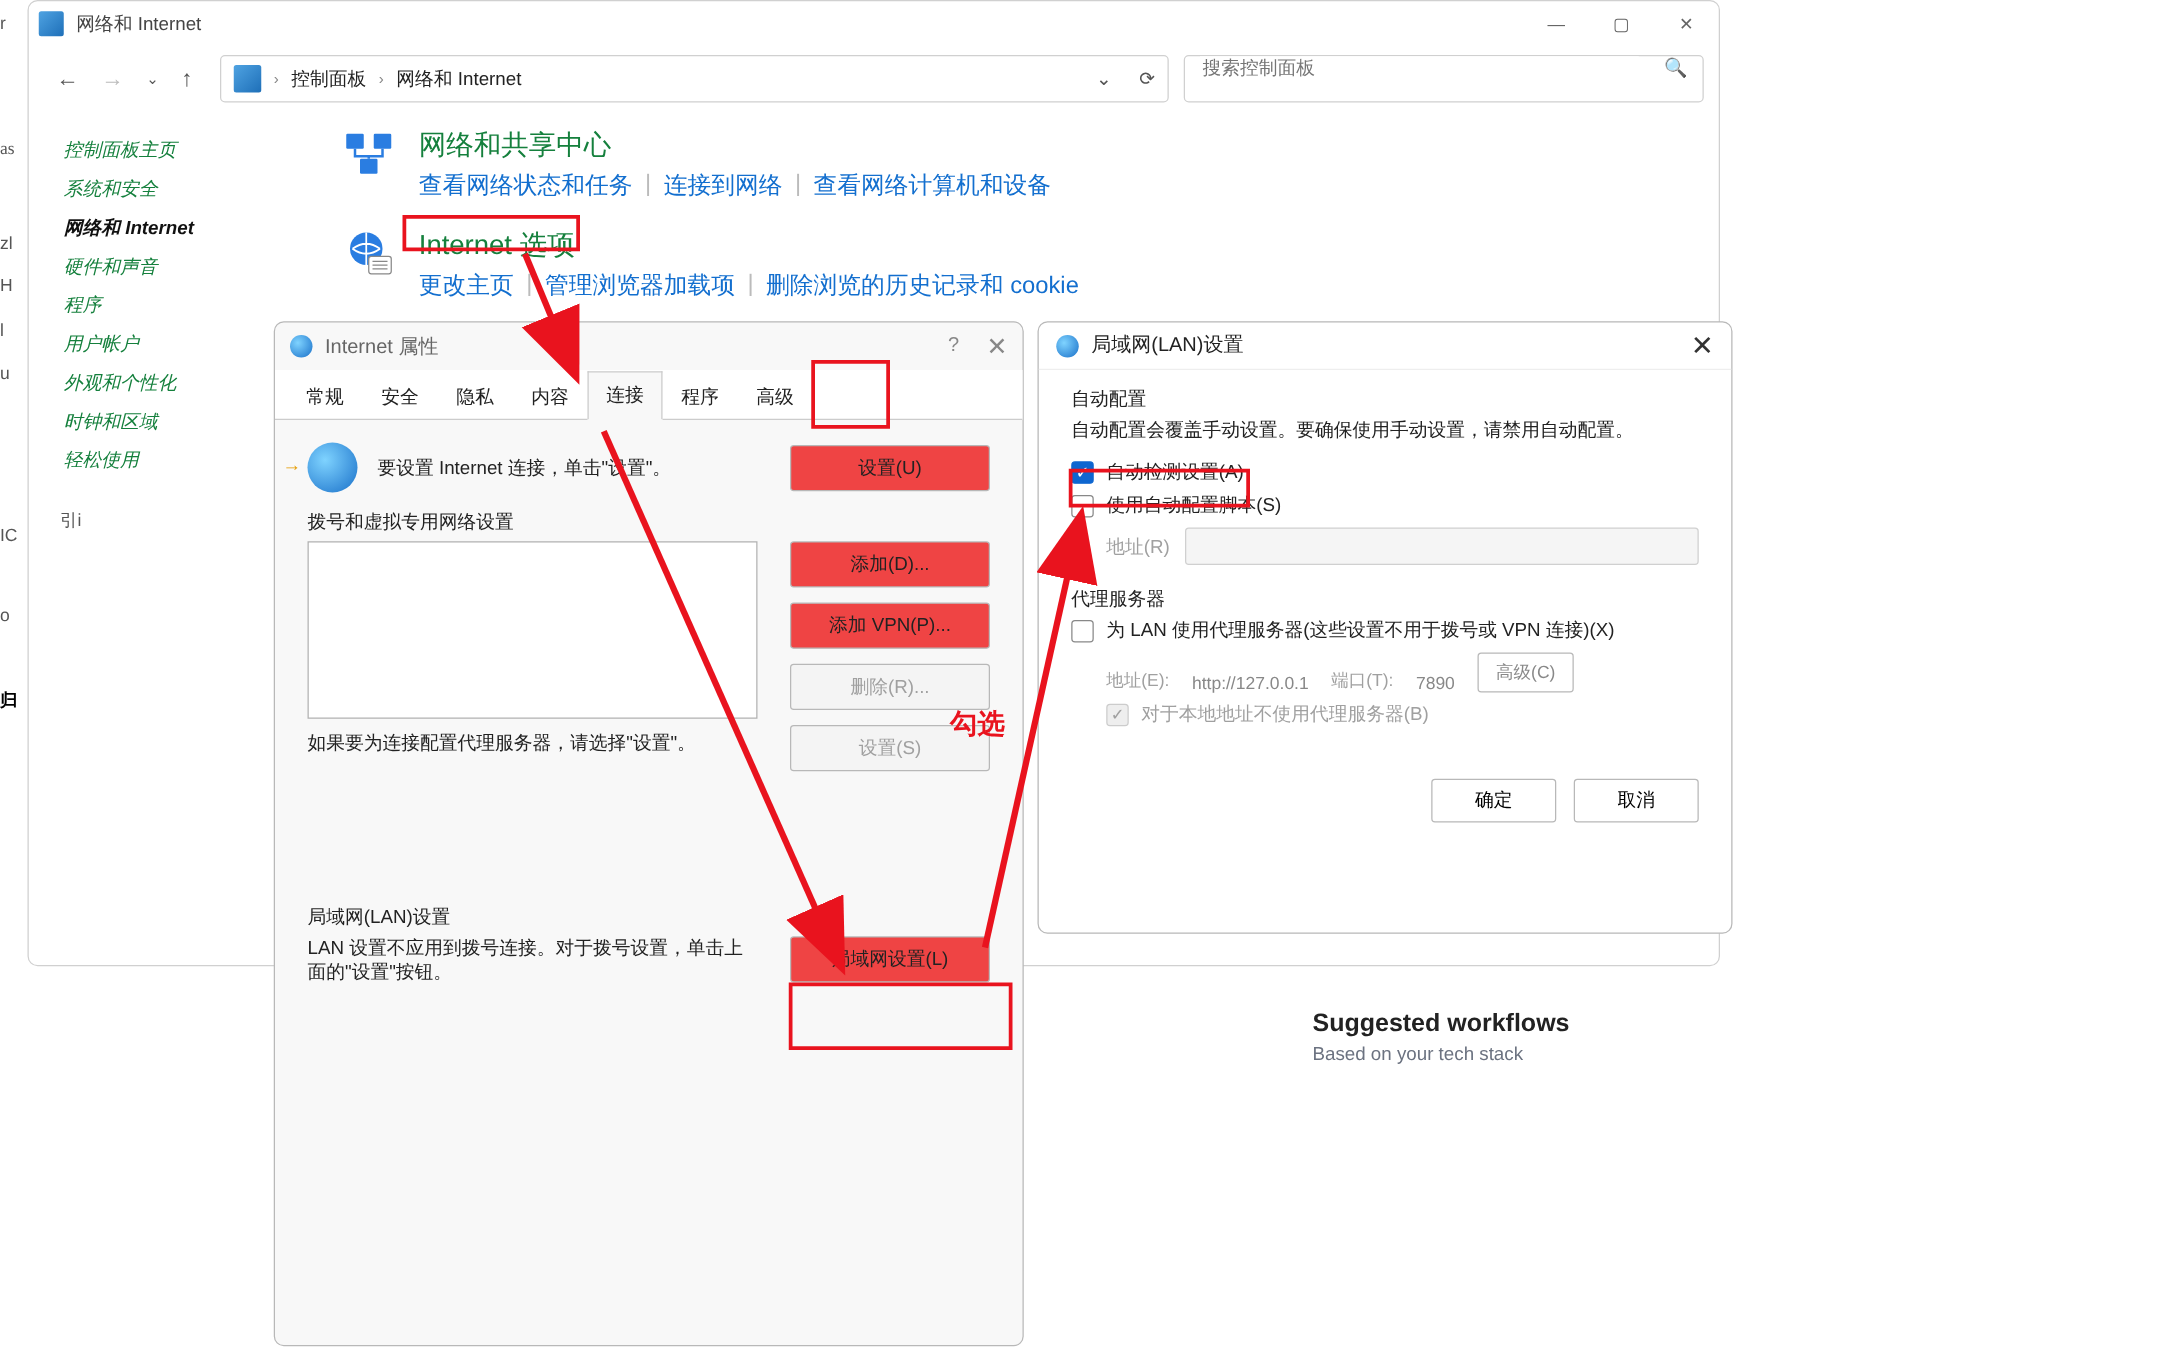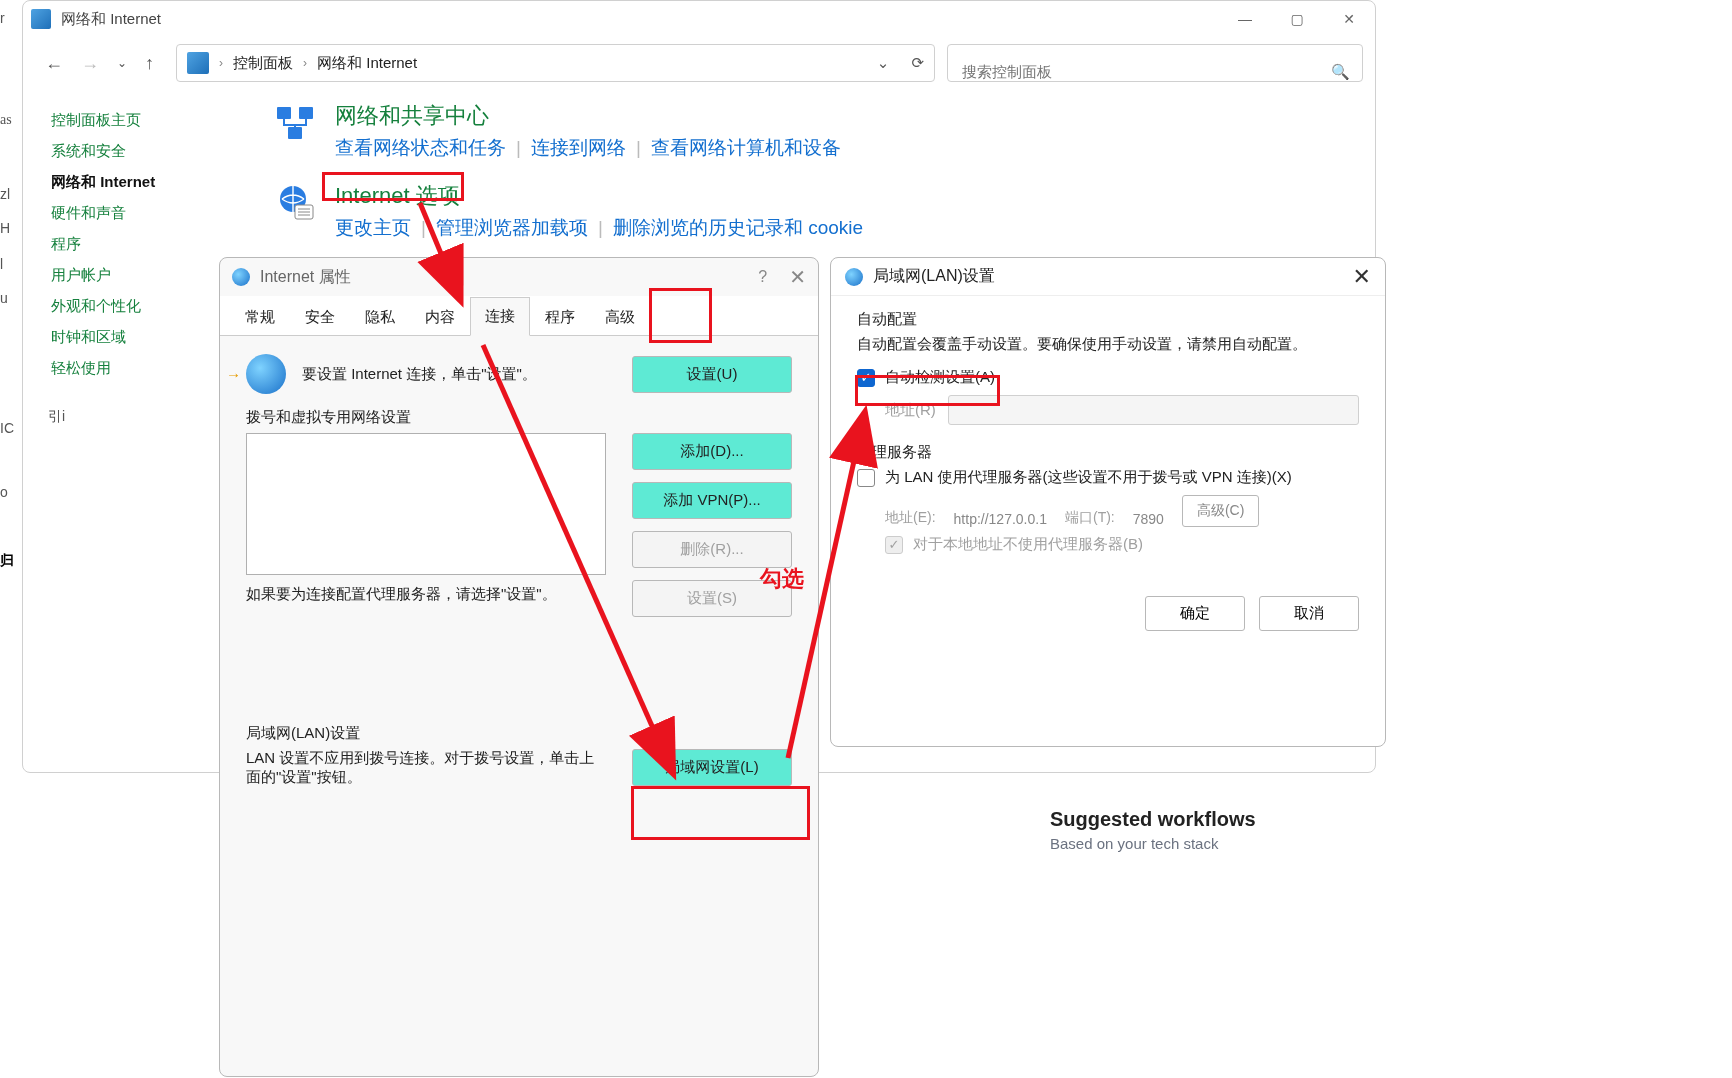--- a/index.html
+++ b/index.html
@@ -16,25 +16,25 @@
   .cp-winctl { margin-left: auto; display: flex; gap: 0; }
   .cp-winctl div { width: 52px; height: 36px; display: flex; align-items: center; justify-content: center; color: #666; font-size: 14px; }
 
   .cp-toolbar { display: flex; align-items: center; height: 52px; padding: 0 12px; gap: 12px; }
   .nav-arrows { display: flex; gap: 18px; align-items: center; padding: 0 10px; color: #555; font-size: 18px; }
   .addr-bar { flex: 1; display: flex; align-items: center; border: 1px solid #d0d0d0; border-radius: 4px; height: 38px; padding: 0 10px; gap: 10px; }
   .addr-bar .crumb-icon { width: 22px; height: 22px; background: linear-gradient(135deg,#4fa3e2,#1e6fb8); border-radius: 2px; }
   .addr-bar .sep { color: #888; font-size: 12px; }
   .addr-bar .crumb { color: #222; font-size: 15px; }
   .addr-right { margin-left: auto; display: flex; gap: 22px; color: #555; font-size: 15px; }
-  .search-bar { width: 416px; display: flex; align-items: flex-end; border: 1px solid #d0d0d0; border-radius: 4px; height: 38px; padding: 0 12px; color: #888; font-size: 15px; justify-content: space-between; }
+  .search-bar { width: 416px; display: flex; align-items: flex-start; border: 1px solid #d0d0d0; border-radius: 4px; height: 38px; padding: 0 12px; color: #888; font-size: 15px; justify-content: space-between; }
   .search-bar input { border:none; outline:none; font-size:15px; color:#888; width: 90%; }
 
   .cp-body { display: flex; padding: 12px 0 0 28px; }
-  .cp-sidebar { width: 220px; display: flex; flex-direction: column; gap: 12px; font-size: 15px; color: #222; padding-top: 10px; }
+  .cp-sidebar { width: 220px; display: flex; flex-direction: column; gap: 12px; font-size: 15px; color: #222; padding-top: 10px; font-style: italic; }
   .cp-sidebar .item { cursor: pointer; }
   .cp-sidebar .item.link { color: #15803d; }
   .cp-sidebar .item.active { font-weight: 700; color: #111; }
 
   .cp-content { padding-left: 0; }
   .section { display: flex; gap: 16px; margin-bottom: 20px; }
   .sec-icon { width: 48px; height: 44px; display:flex; align-items:center; justify-content:center; }
   .sec-icon svg { width: 40px; height: 40px; }
   .sec-body .sec-title { font-size: 22px; color: #15803d; margin-bottom: 4px; }
   .sec-links { display: flex; gap: 10px; align-items: center; font-size: 19px; }
@@ -50,21 +50,21 @@
   .ip-title .earth { width:18px; height:18px; border-radius:50%; background: radial-gradient(circle at 35% 35%, #7fd3ff, #1970c9); }
   .ip-title .help { margin-left:auto; color:#888; }
   .ip-title .close { color:#888; margin-left:12px; font-size:20px; }
   .ip-tabs { display:flex; border-bottom:1px solid #ccc; padding: 0 10px; height: 40px; align-items:flex-end; background:#fff; border-radius: 0 0 0 0; }
   .ip-tab { padding: 9px 14px; font-size:15px; color:#222; border:1px solid transparent; border-bottom:none; position:relative; bottom:-1px; }
   .ip-tab.active { background:#f8f8f8; border-color:#ccc; border-bottom:1px solid #f8f8f8; }
   .ip-body { padding: 18px 26px; font-size:15px; color:#222; }
   .ip-row { display:flex; align-items:center; gap:16px; margin-bottom:14px; }
   .ip-row .globebig { width:40px; height:40px; border-radius:50%; background: radial-gradient(circle at 35% 35%, #7fd3ff, #1970c9); position:relative; }
   .ip-row .globebig::after { content:"→"; position:absolute; left:-20px; top:10px; color:#e59b00; font-weight:700; }
-  .btn { border:1px solid #b8b8b8; background:#5eead4; border-radius:3px; padding:8px 0; font-size:15px; width:160px; text-align:center; cursor:pointer; }
+  .btn { border:1px solid #b8b8b8; background:#ef4444; border-radius:3px; padding:8px 0; font-size:15px; width:160px; text-align:center; cursor:pointer; }
   .btn.disabled { color:#a0a0a0; background:#f4f4f4; }
   .right-col { margin-left:auto; }
   .fieldset-label { margin: 10px 0 6px 0; }
   .listbox { width:360px; height:142px; border:1px solid #b0b0b0; background:#fff; }
   .btn-stack { display:flex; flex-direction:column; gap:12px; }
   .lan-section { margin-top: 120px; }
 
   
   .lan-dialog {
     position: absolute; left: 830px; top: 257px; width: 556px; height: 490px;
@@ -250,20 +250,24 @@
     <span class="close">✕</span>
   </div>
   <div class="lan-body">
     <div class="grp-label">自动配置</div>
     <div class="help-text">自动配置会覆盖手动设置。要确保使用手动设置，请禁用自动配置。</div>
 
     <div class="chk-row">
       <span class="chk checked">✓</span>
       <span>自动检测设置(A)</span>
     </div>
+    <div class="chk-row">
+      <span class="chk"></span>
+      <span>使用自动配置脚本(S)</span>
+    </div>
     <div class="indent">
       <span>地址(R)</span>
       <div class="txt-input"></div>
     </div>
 
     <div class="grp-label" style="margin-top:18px;">代理服务器</div>
     <div class="chk-row">
       <span class="chk"></span>
       <span>为 LAN 使用代理服务器(这些设置不用于拨号或 VPN 连接)(X)</span>
     </div>

